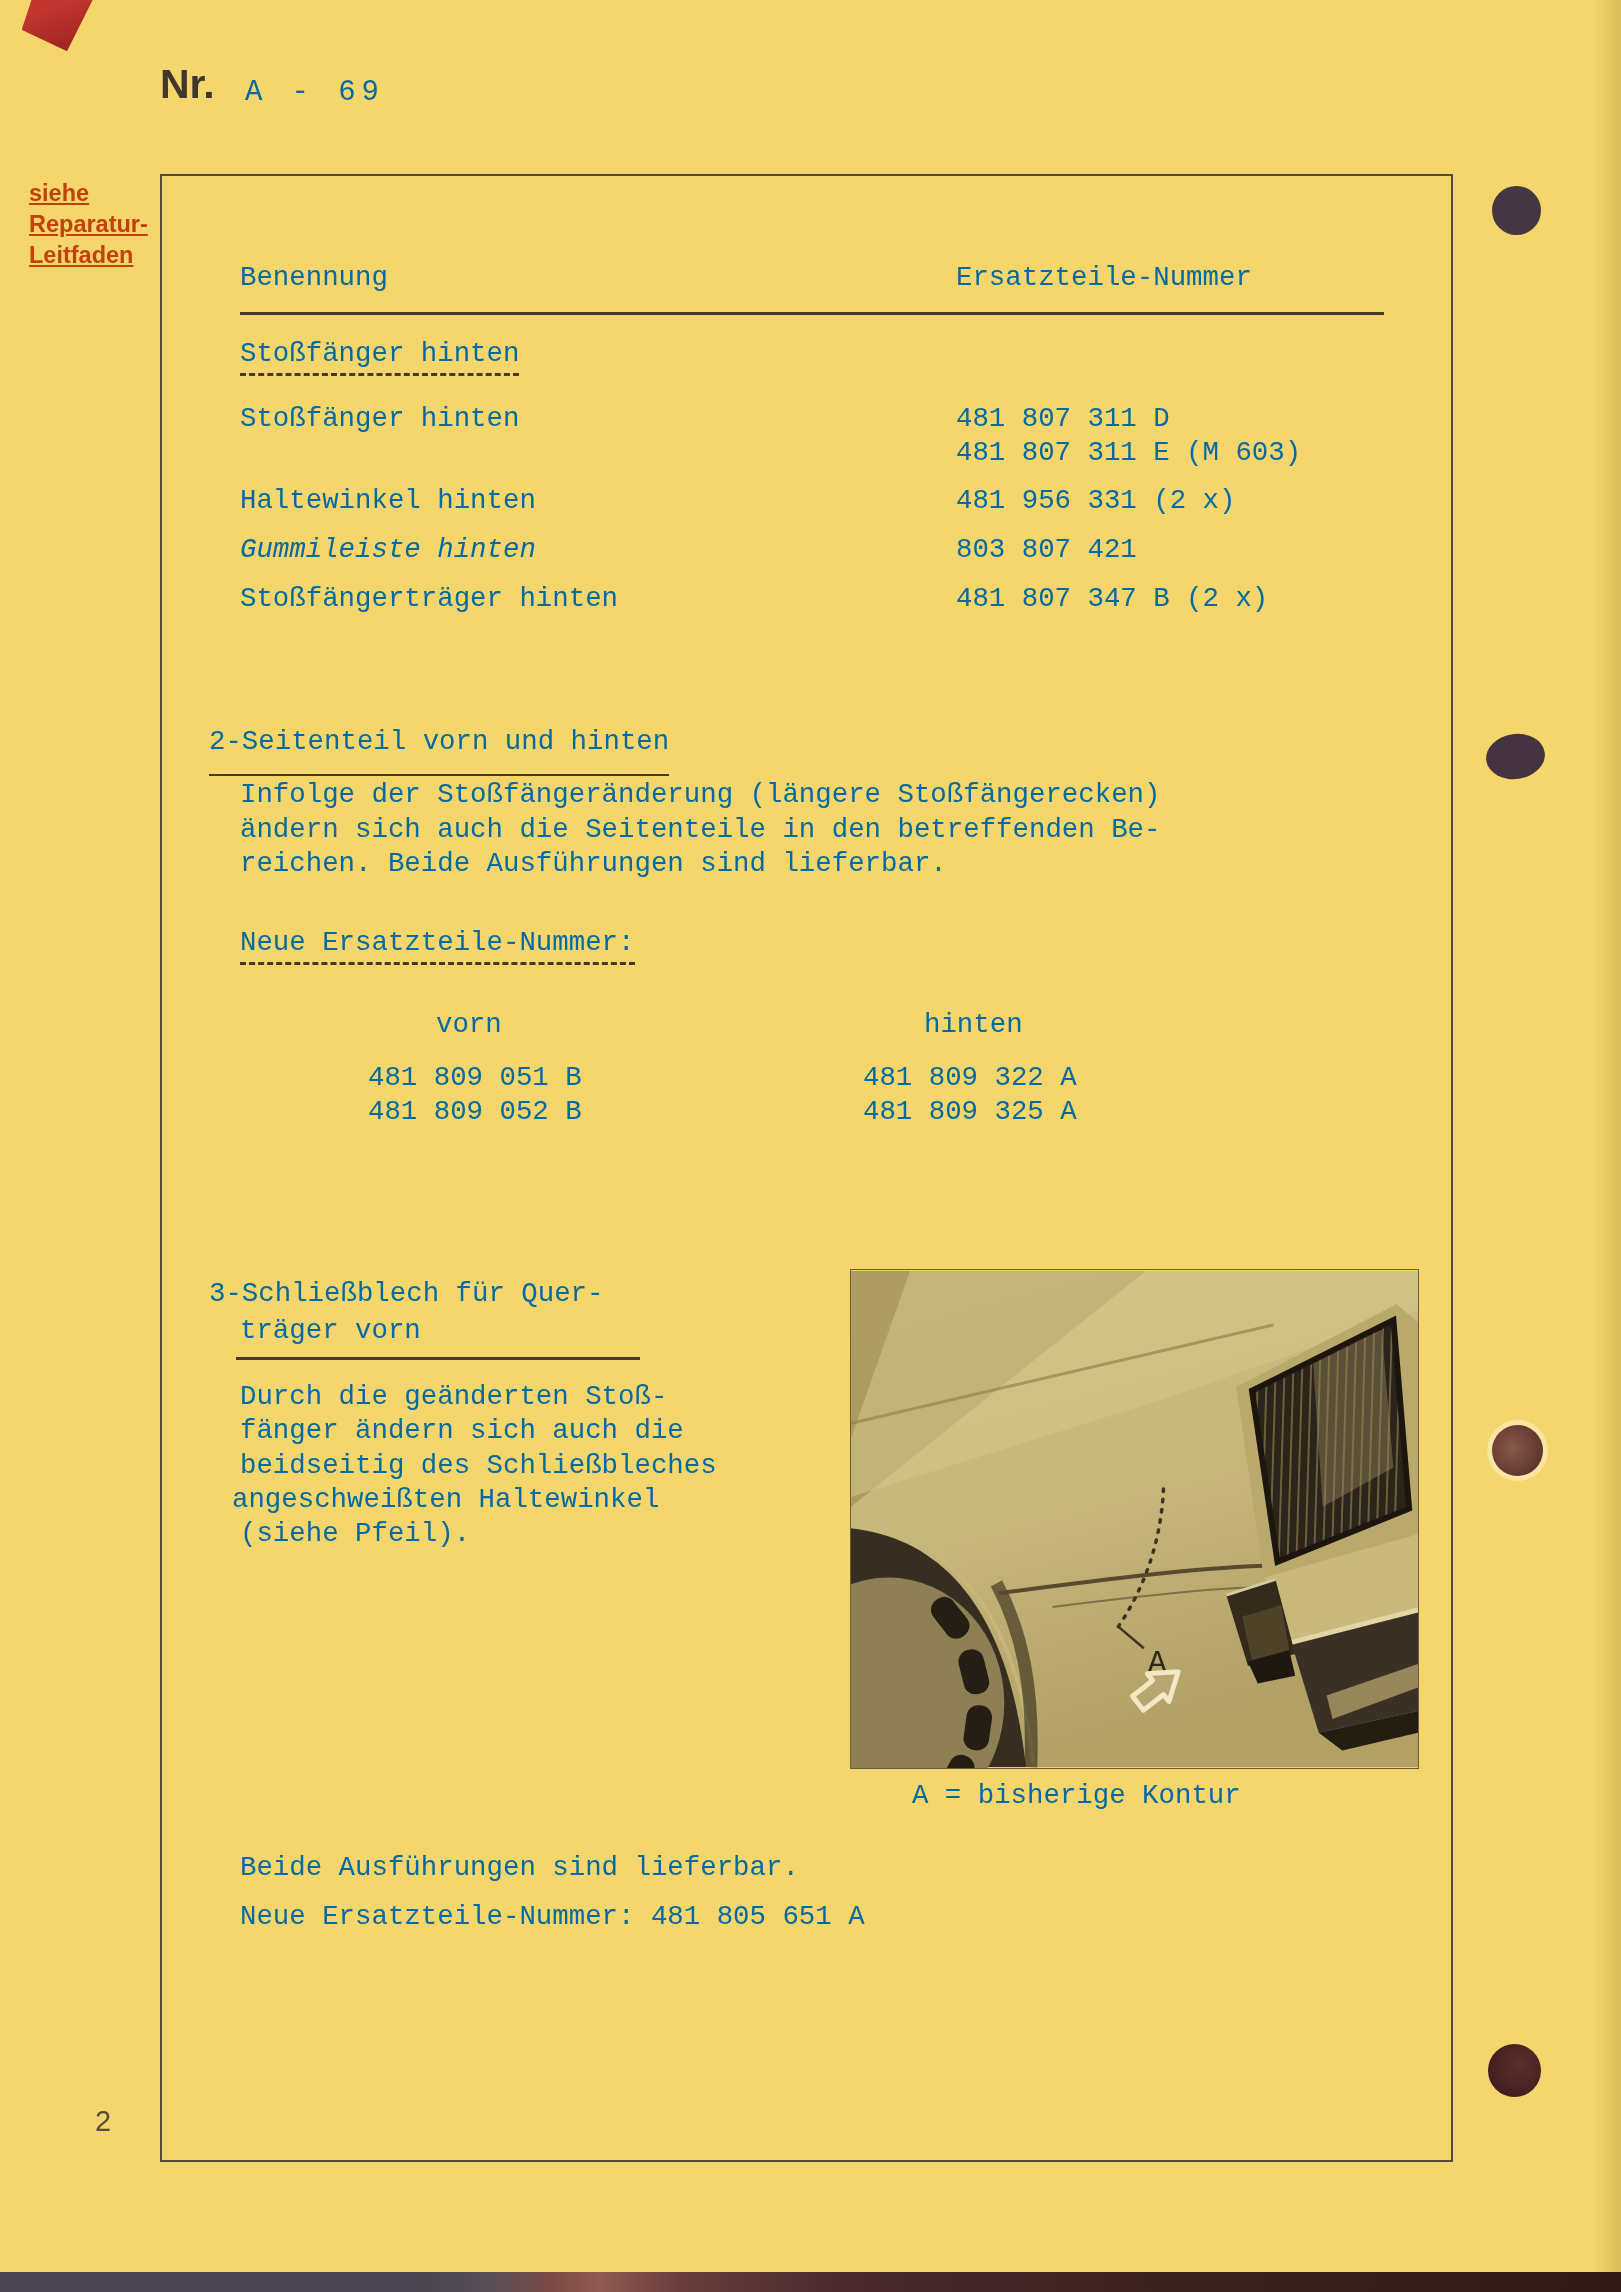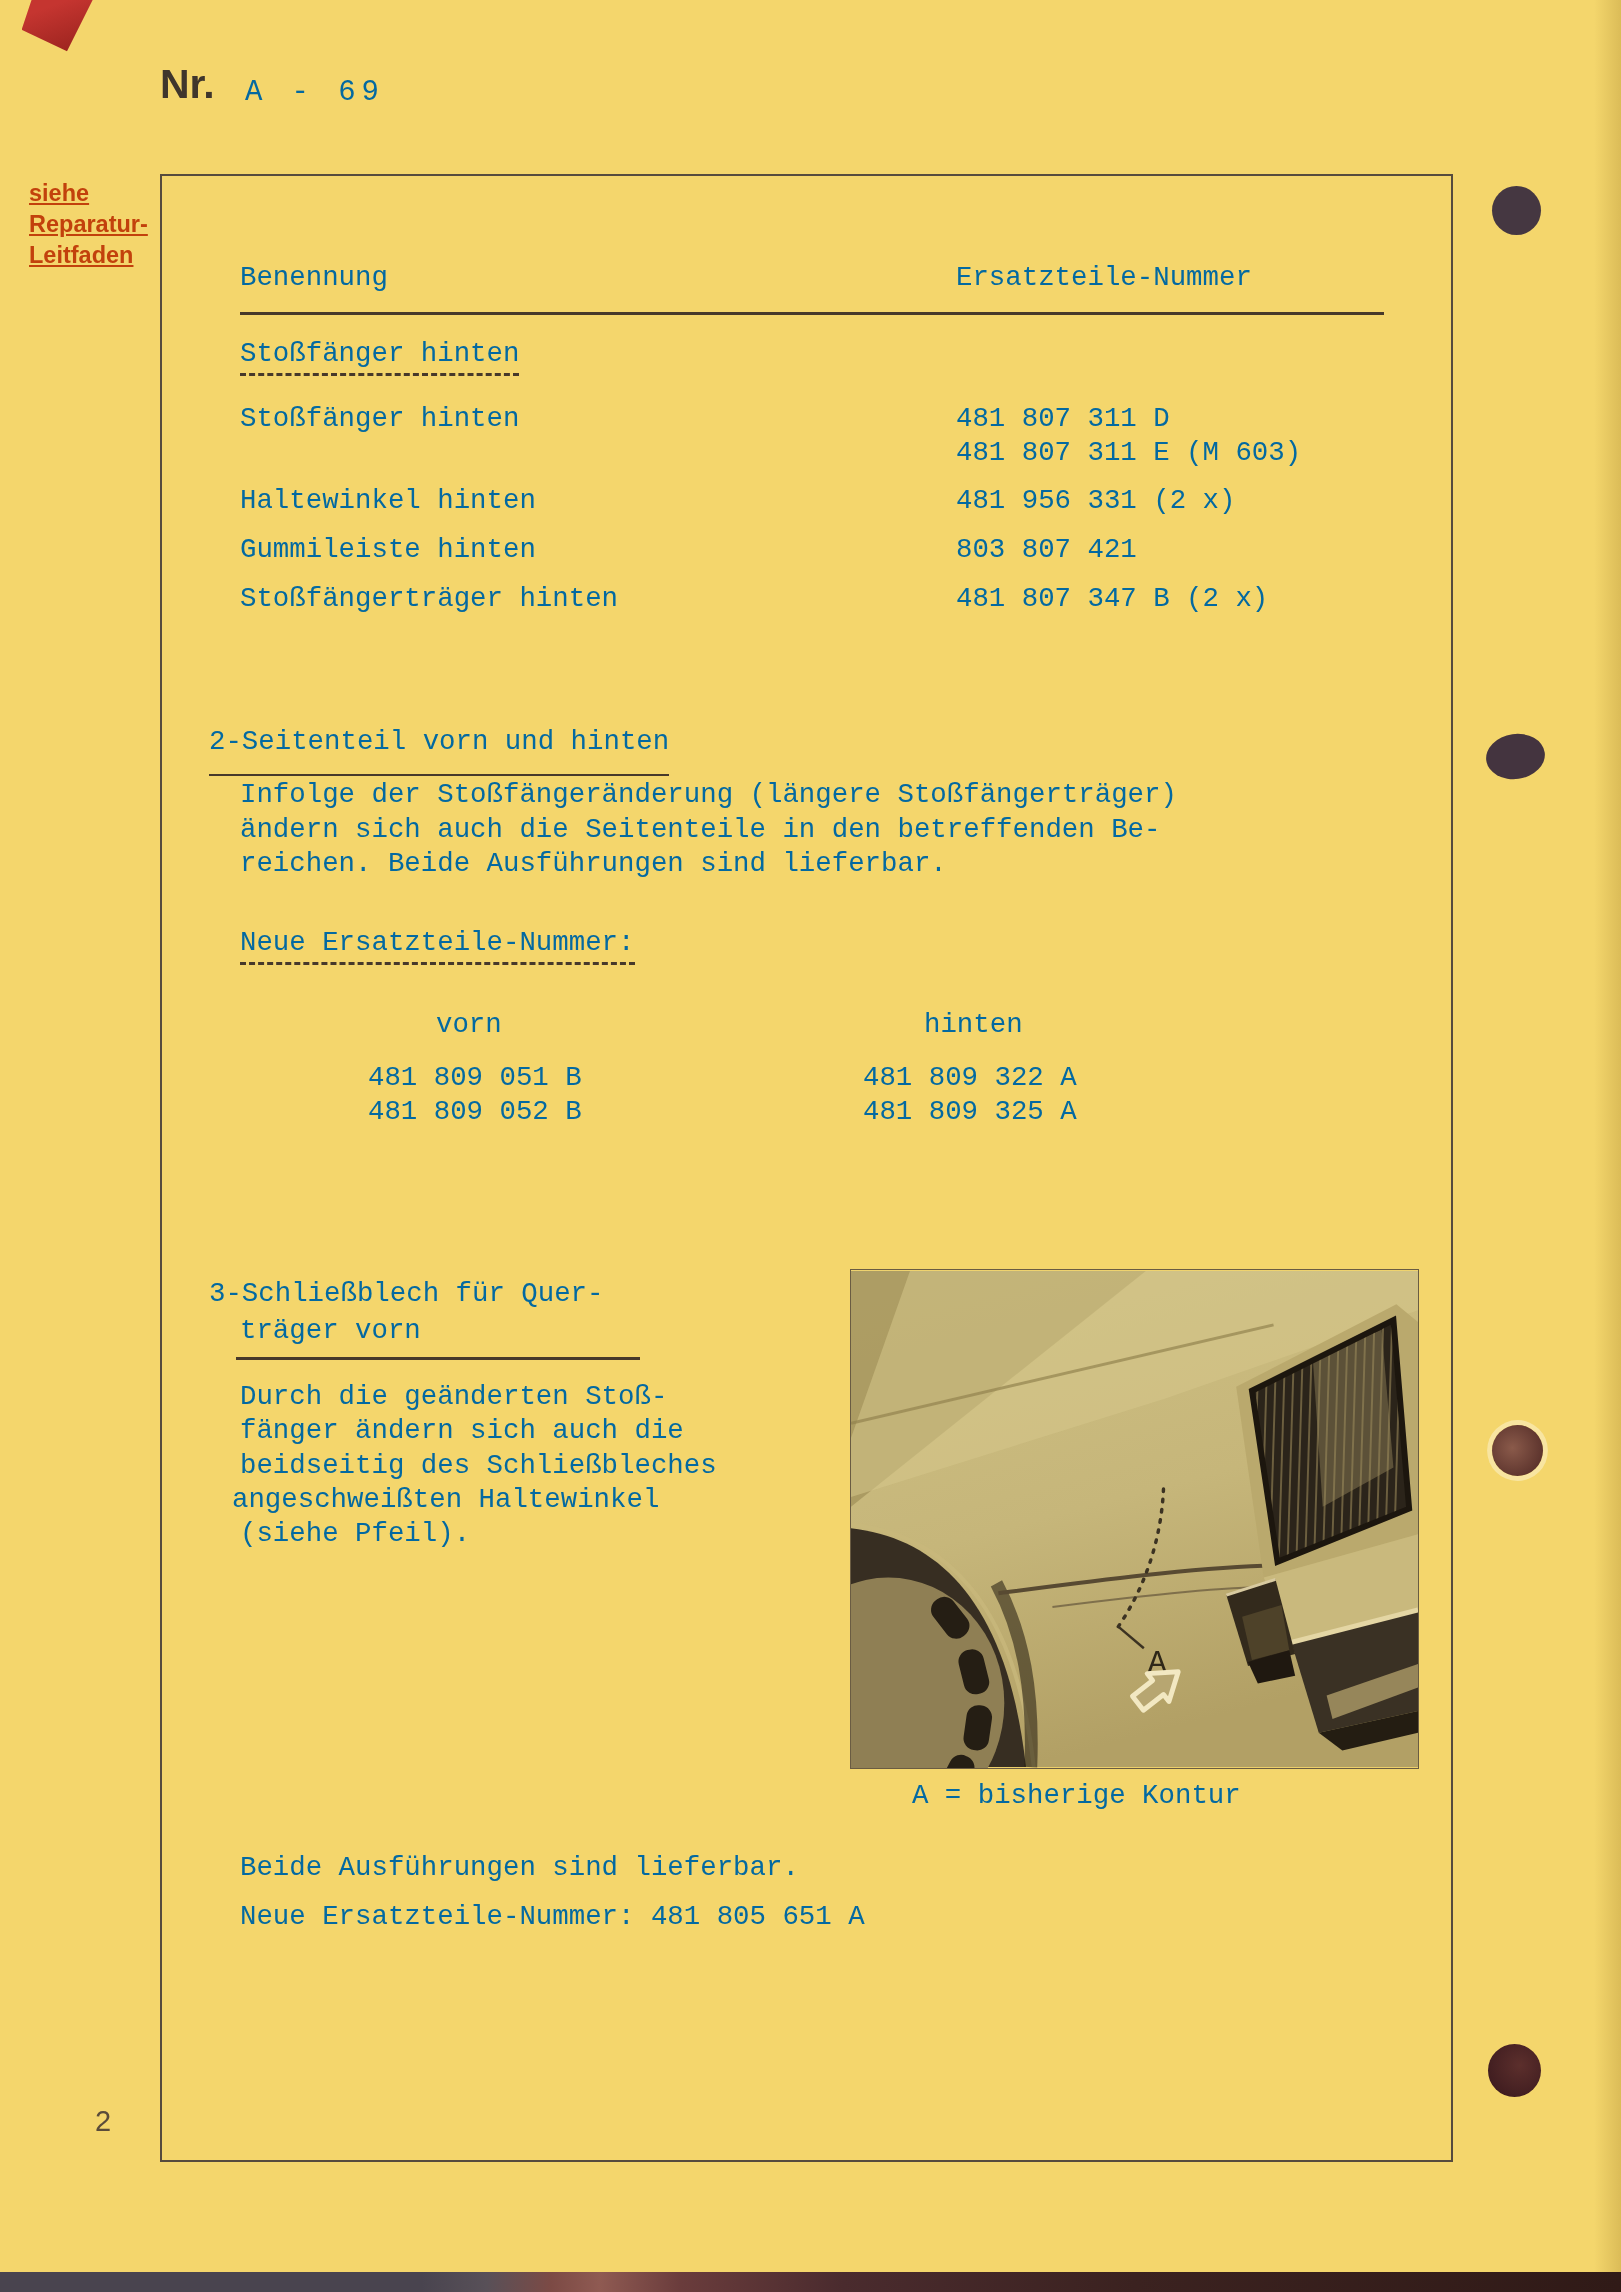--- a/index.html
+++ b/index.html
@@ -78,30 +78,30 @@
 
   <span class="t t-dashed" style="left:240px;top:337px;">Stoßfänger hinten</span>
 
   <span class="t" style="left:240px;top:402px;">Stoßfänger hinten</span>
   <span class="t" style="left:956px;top:402px;">481 807 311 D</span>
   <span class="t" style="left:956px;top:436px;">481 807 311 E (M 603)</span>
 
   <span class="t" style="left:240px;top:484px;">Haltewinkel hinten</span>
   <span class="t" style="left:956px;top:484px;">481 956 331 (2 x)</span>
 
-  <span class="t" style="left:240px;top:533px;">Gummileiste hinten</span>
+  <span class="t" style="left:240px;top:533px;font-style:italic;">Gummileiste hinten</span>
   <span class="t" style="left:956px;top:533px;">803 807 421</span>
 
   <span class="t" style="left:240px;top:582px;">Stoßfängerträger hinten</span>
   <span class="t" style="left:956px;top:582px;">481 807 347 B (2 x)</span>
 </div>
 
 <div>
   <span class="t t-solid" style="left:209px;top:725px;">2-Seitenteil vorn und hinten</span>
-  <span class="t" style="left:240px;top:778px;">Infolge der Stoßfängeränderung (längere Stoßfängerträger)</span>
+  <span class="t" style="left:240px;top:778px;">Infolge der Stoßfängeränderung (längere Stoßfängerecken)</span>
   <span class="t" style="left:240px;top:813px;">ändern sich auch die Seitenteile in den betreffenden Be-</span>
   <span class="t" style="left:240px;top:847px;">reichen. Beide Ausführungen sind lieferbar.</span>
 
   <span class="t t-dashed" style="left:240px;top:926px;">Neue Ersatzteile-Nummer:</span>
 
   <span class="t" style="left:436px;top:1008px;">vorn</span>
   <span class="t" style="left:924px;top:1008px;">hinten</span>
 
   <span class="t" style="left:368px;top:1061px;">481 809 051 B</span>
   <span class="t" style="left:368px;top:1095px;">481 809 052 B</span>

